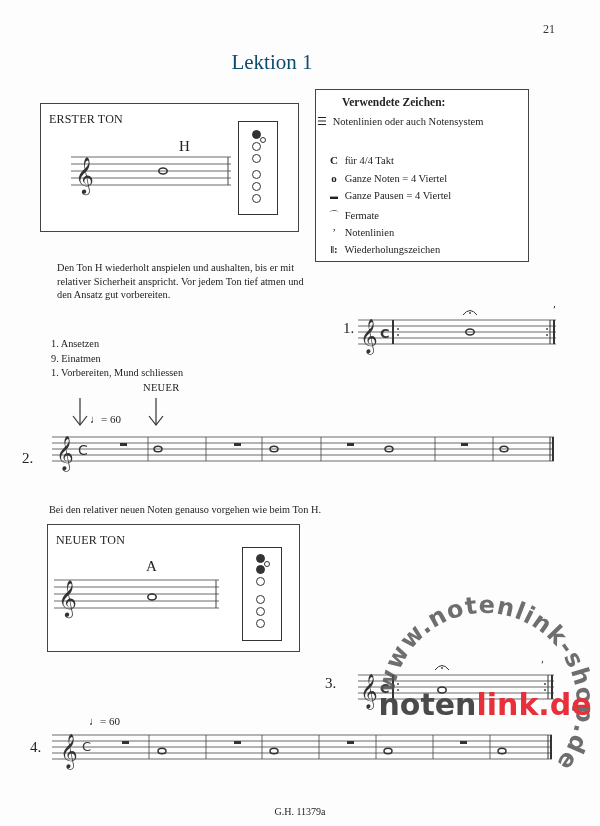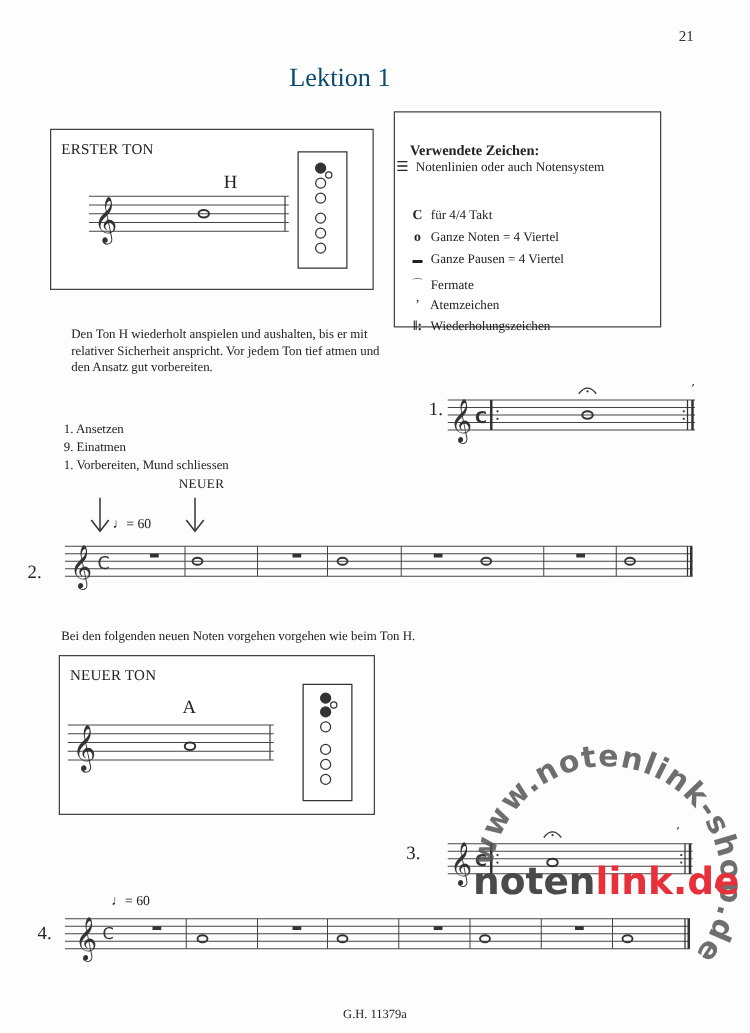--- a/index.html
+++ b/index.html
@@ -8,22 +8,22 @@
   .abs { position:absolute; }
   .page-num { left:543px; top:22px; font-size:12px; color:#333; }
   .title { left:0; width:544px; top:50px; text-align:center; font-size:21px; color:#0c4a6e; }
   .box { position:absolute; border:1px solid #444; background:#fff; }
   .box-label { position:absolute; left:8px; top:8px; font-size:12px; letter-spacing:0.2px; }
   .note-name { position:absolute; font-size:15px; }
   .fing { position:absolute; border:1px solid #333; background:#fff; }
   .hole { position:absolute; width:9px; height:9px; border:1px solid #333; border-radius:50%; background:#fff; box-sizing:border-box; }
   .hole.closed { background:#333; }
   .hole.small { width:6px; height:6px; }
-  .legend-title { font-weight:bold; font-size:11.5px; position:absolute; left:12px; top:6px;margin-top:19px; }
-  .legend-row { position:absolute; left:10px; font-size:10.5px; white-space:nowrap;margin-top:12px; }
+  .legend-title { font-weight:bold; font-size:11.5px; position:absolute; left:26px; top:6px; }
+  .legend-row { position:absolute; left:10px; font-size:10.5px; white-space:nowrap; }
   .legend-row .sym { display:inline-block; width:16px; text-align:center; font-size:11px; }
   .para { left:57px; top:261px; width:260px; font-size:10.3px; line-height:13.5px; }
   .steps { left:51px; top:337px; font-size:10.3px; line-height:14.5px; }
   .blasen { left:143px; top:382px; font-size:10.5px; letter-spacing:0.3px; }
   .ex-num { position:absolute; font-size:15px; }
   .tempo { position:absolute; font-size:11px; }
   .instr { left:49px; top:504px; font-size:10.3px; }
   .footer { left:0; width:600px; top:806px; text-align:center; font-size:10px; }
   svg text { font-family:"DejaVu Sans",sans-serif; }
   .wm { position:absolute; pointer-events:none; }
@@ -77,21 +77,21 @@
   <div class="legend-row" style="top:100px;">
     <span class="sym" style="font-size:8px;">▬</span>
     <span>Ganze Pausen = 4 Viertel</span>
   </div>
   <div class="legend-row" style="top:118px;">
     <span class="sym">⌒</span>
     <span>Fermate</span>
   </div>
   <div class="legend-row" style="top:136px;">
     <span class="sym">’</span>
-    <span>Atemzeichen</span>
+    <span>Notenlinien</span>
   </div>
   <div class="legend-row" style="top:153px;">
     <span class="sym" style="font-weight:bold;">‖:</span>
     <span>Wiederholungszeichen</span>
   </div>
 </div>
 
 <div class="abs para">Den Ton H wiederholt anspielen und aushalten, bis er mit relativer Sicherheit anspricht. Vor jedem Ton tief atmen und den Ansatz gut vorbereiten.</div>
 <div class="abs steps">
   <div>1. Ansetzen</div>
@@ -159,21 +159,21 @@
   <rect x="182" y="11" width="7" height="3" fill="#333"></rect>
   <ellipse cx="222" cy="17" rx="4" ry="2.8" fill="none" stroke="#333" stroke-width="1.5"></ellipse>
   <rect x="295" y="11" width="7" height="3" fill="#333"></rect>
   <ellipse cx="337" cy="17" rx="4" ry="2.8" fill="none" stroke="#333" stroke-width="1.5"></ellipse>
   <rect x="409" y="11" width="7" height="3" fill="#333"></rect>
   <ellipse cx="452" cy="17" rx="4" ry="2.8" fill="none" stroke="#333" stroke-width="1.5"></ellipse>
   <line x1="498" y1="5" x2="498" y2="29" stroke="#333" stroke-width="1"></line>
   <line x1="501" y1="5" x2="501" y2="29" stroke="#333" stroke-width="2"></line>
 </svg>
 
-<div class="abs instr">Bei den folgenden neuen Noten vorgehen vorgehen wie beim Ton H.</div>
+<div class="abs instr">Bei den relativer neuen Noten genauso vorgehen wie beim Ton H.</div>
 
 <div class="box" style="left:47px;top:524px;width:251px;height:126px;">
   <div class="box-label">NEUER TON</div>
   <div class="note-name" style="left:98px;top:33px;">A</div>
   <svg class="abs" style="left:6px;top:50px;" width="170" height="45">
     <g stroke="#444" stroke-width="0.8">
       <line x1="0" y1="5" x2="165" y2="5"></line>
         <line x1="0" y1="12" x2="165" y2="12"></line>
       <line x1="0" y1="19" x2="165" y2="19"></line>
         <line x1="0" y1="26" x2="165" y2="26"></line>

